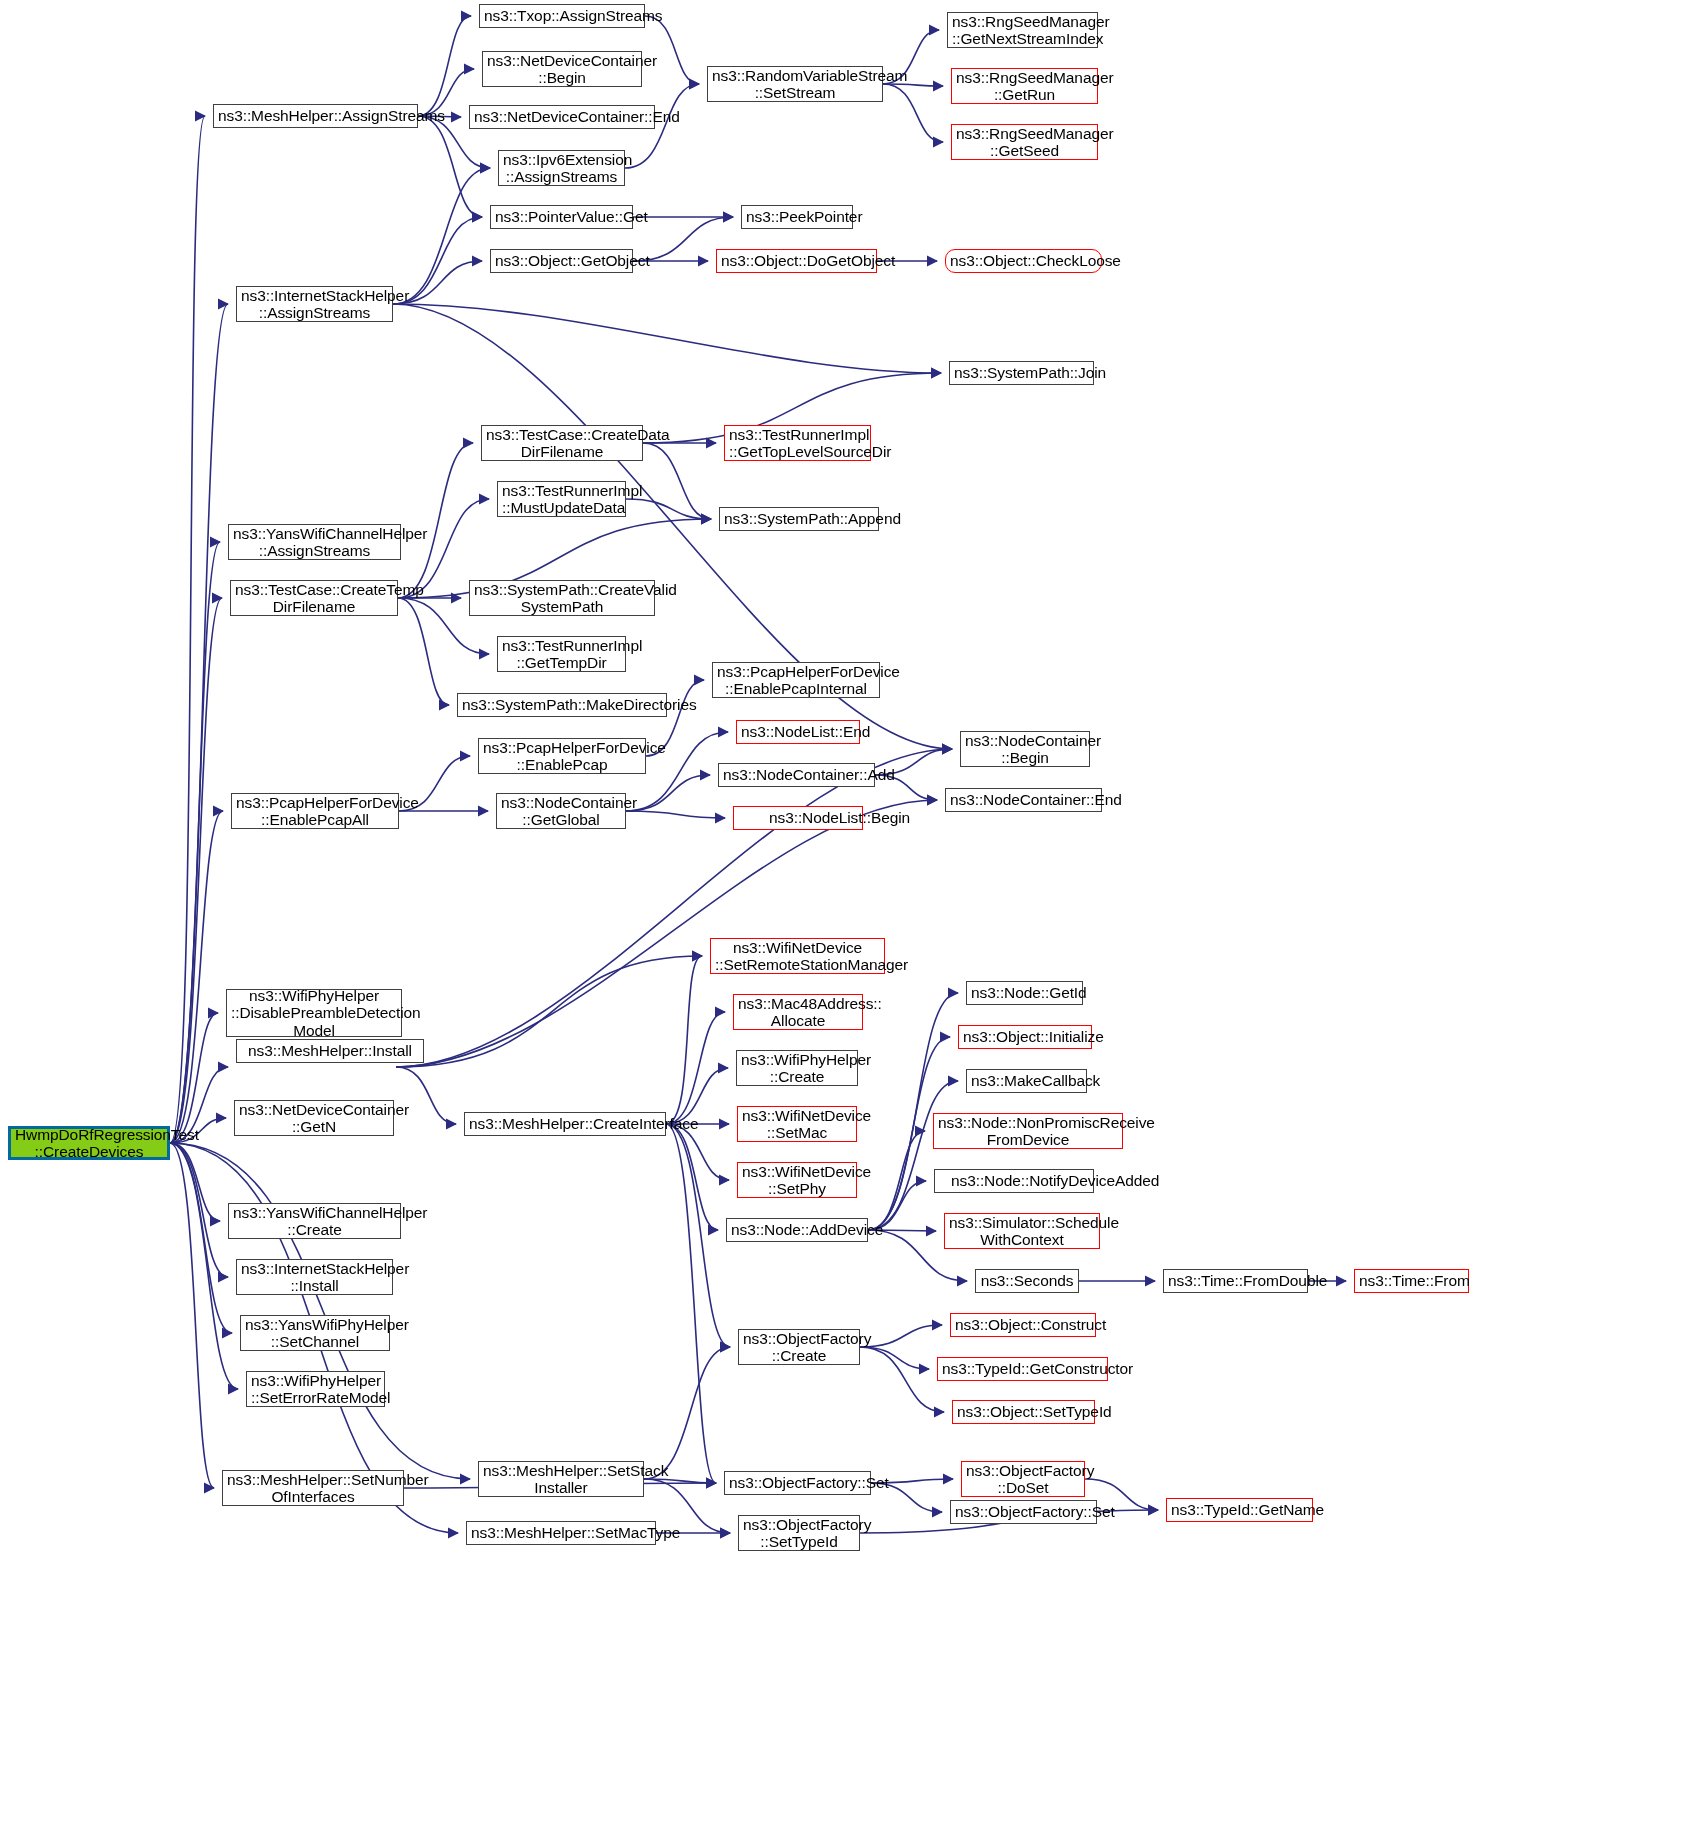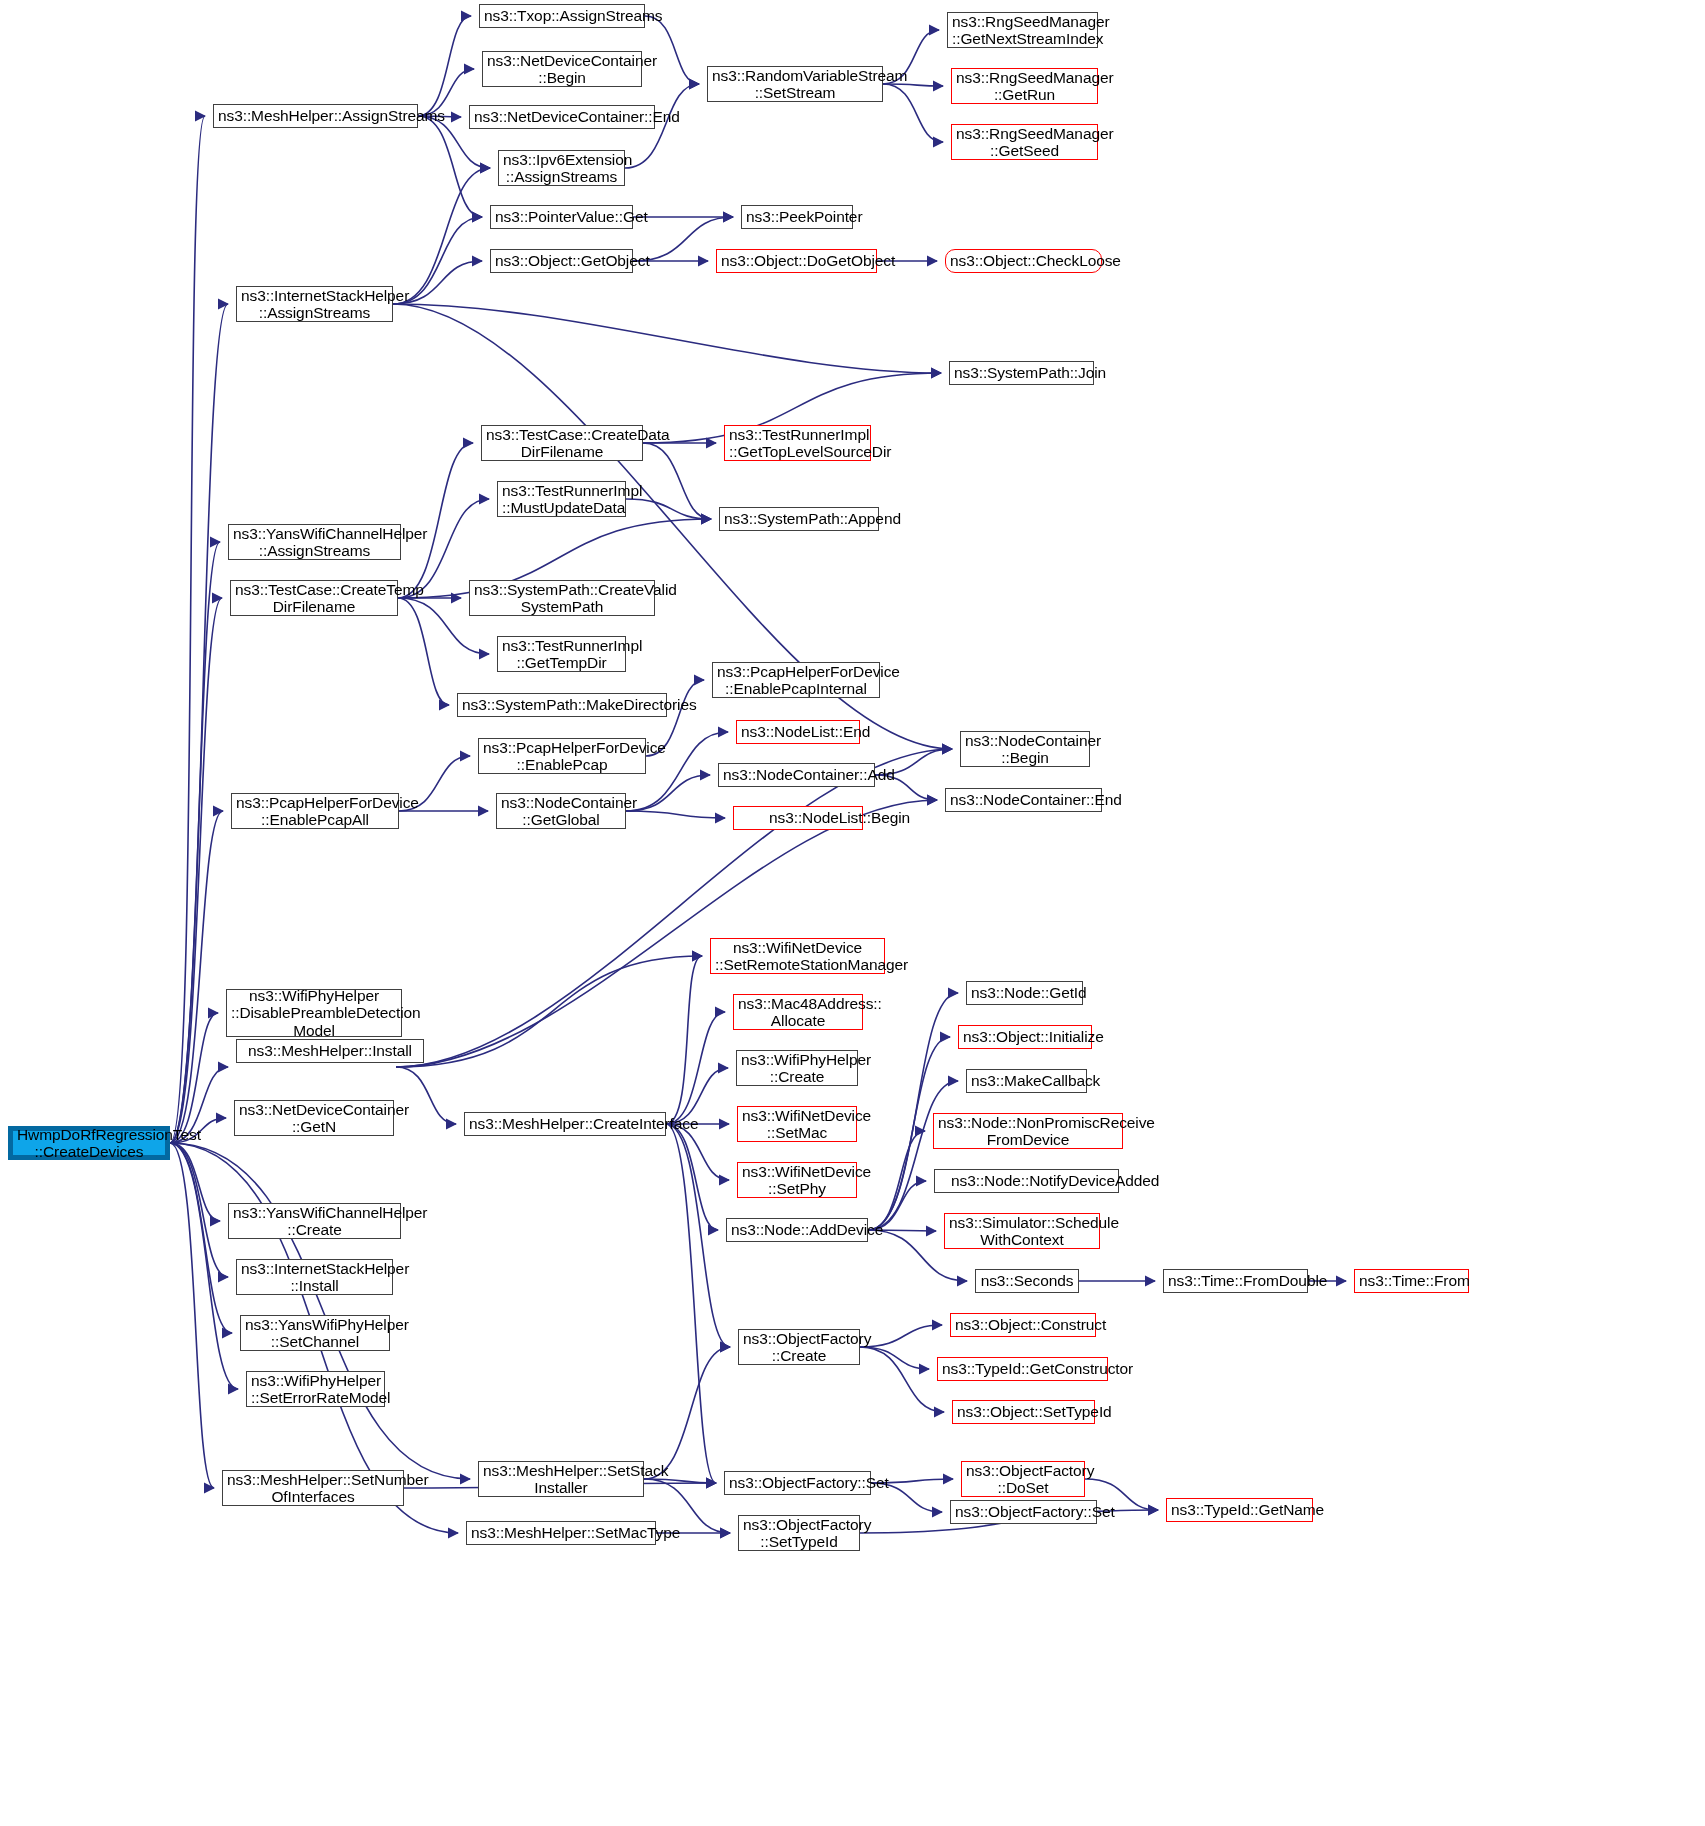--- a/index.html
+++ b/index.html
@@ -38,22 +38,22 @@
     border: 1px solid #404040;
     padding: 1px 4px;
     white-space: pre-line;
     letter-spacing: -0.1px;
     z-index: 2;
   }
   .node.red {
     border: 1px solid #ff0000;
   }
   .node.root {
-    background: #0ea5e9;
-    border: 5px solid #0369a1;
+    background: #84cc16;
+    border: 3px solid #0369a1;
   }
   .node span { display: block; width: 100%; }
 </style>
 </head>
 <body>
 
 <div id="graph-root">
   <svg id="edges" viewBox="0 0 1705 1826">
     <defs>
       <marker id="ah" viewBox="0 0 10 10" refX="9" refY="5" markerWidth="7" markerHeight="7" orient="auto-start-reverse">
@@ -213,21 +213,21 @@
       <div class="node red" style="left: 737px; top: 1106px; width: 120px; height: 36px;"><span>ns3::WifiNetDevice
 ::SetMac</span></div>
       <div class="node red" style="left: 737px; top: 1162px; width: 120px; height: 36px;"><span>ns3::WifiNetDevice
 ::SetPhy</span></div>
       <div class="node" style="left: 726px; top: 1218px; width: 142px; height: 24px;"><span>ns3::Node::AddDevice</span></div>
       <div class="node" style="left: 966px; top: 981px; width: 117px; height: 24px;"><span>ns3::Node::GetId</span></div>
       <div class="node red" style="left: 958px; top: 1025px; width: 134px; height: 24px;"><span>ns3::Object::Initialize</span></div>
       <div class="node" style="left: 966px; top: 1069px; width: 121px; height: 24px;"><span>ns3::MakeCallback</span></div>
       <div class="node red" style="left: 933px; top: 1113px; width: 190px; height: 36px;"><span>ns3::Node::NonPromiscReceive
 FromDevice</span></div>
-      <div class="node" style="left: 934px; top: 1169px; width: 185px; height: 24px; padding-left: 16px;"><span>ns3::Node::NotifyDeviceAdded</span></div>
+      <div class="node" style="left: 934px; top: 1169px; width: 160px; height: 24px; padding-left: 16px;"><span>ns3::Node::NotifyDeviceAdded</span></div>
       <div class="node red" style="left: 944px; top: 1213px; width: 156px; height: 36px;"><span>ns3::Simulator::Schedule
 WithContext</span></div>
       <div class="node" style="left: 975px; top: 1269px; width: 104px; height: 24px;"><span>ns3::Seconds</span></div>
       <div class="node" style="left: 1163px; top: 1269px; width: 145px; height: 24px;"><span>ns3::Time::FromDouble</span></div>
       <div class="node red" style="left: 1354px; top: 1269px; width: 115px; height: 24px;"><span>ns3::Time::From</span></div>
       <div class="node" style="left: 226px; top: 989px; width: 176px; height: 48px;"><span>ns3::WifiPhyHelper
 ::DisablePreambleDetection
 Model</span></div>
       <div class="node" style="left: 236px; top: 1039px; width: 188px; height: 24px;"><span>ns3::MeshHelper::Install</span></div>
       <div class="node" style="left: 234px; top: 1100px; width: 160px; height: 36px;"><span>ns3::NetDeviceContainer

